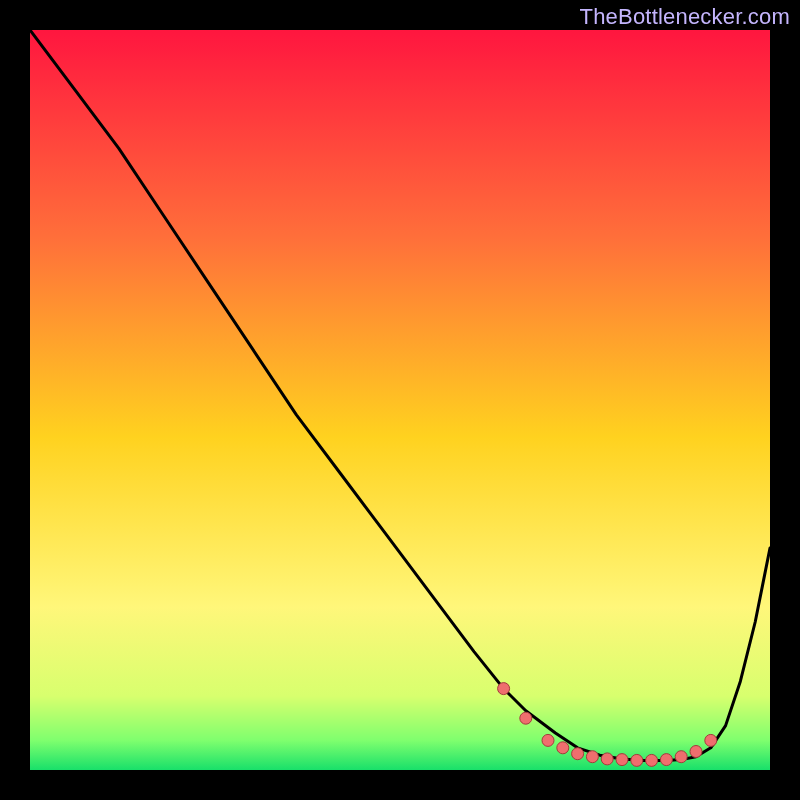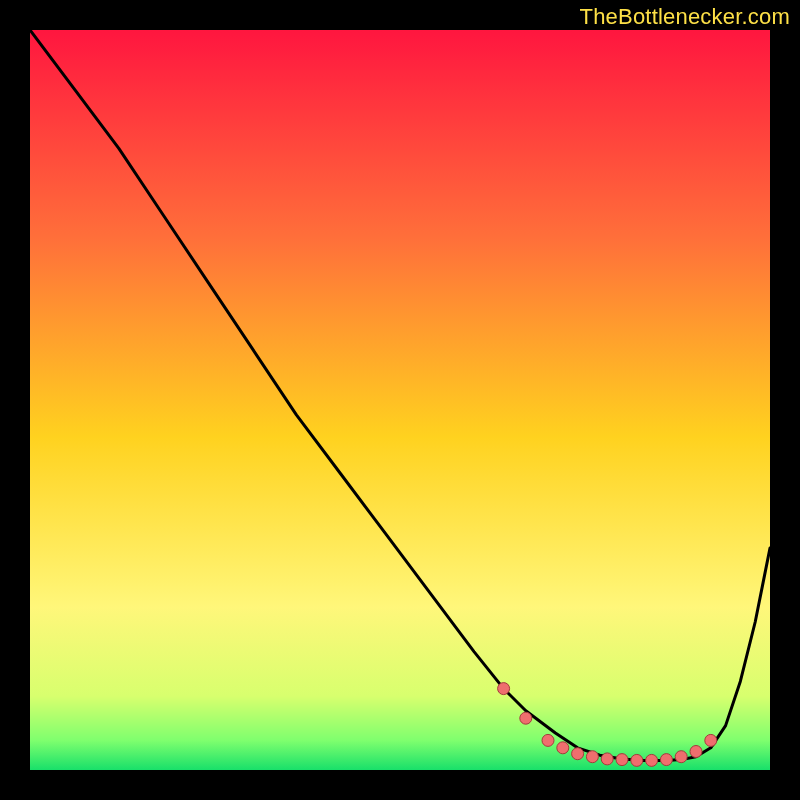--- a/index.html
+++ b/index.html
@@ -23,21 +23,21 @@
     position: absolute;
     left: 0;
     top: 0;
     width: 740px;
     height: 740px;
   }
   .attribution {
     position: absolute;
     top: 4px;
     right: 10px;
-    color: #fde047;
+    color: #c4b5fd;
     font-size: 22px;
     font-weight: 500;
     letter-spacing: 0.2px;
   }
   svg { display: block; }
 </style>
 </head>
 <body>
 
 <div class="frame">

